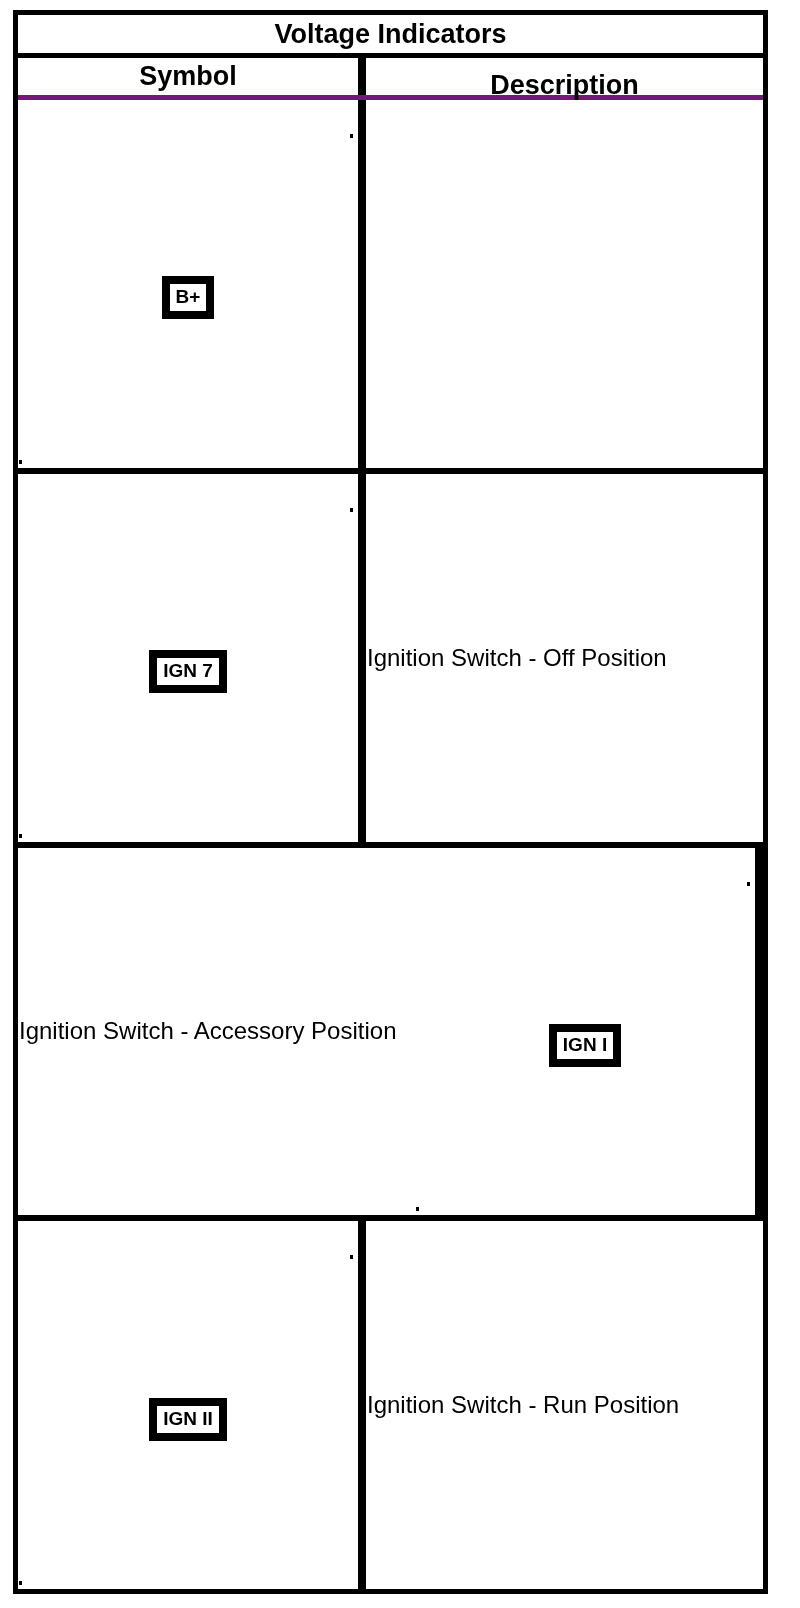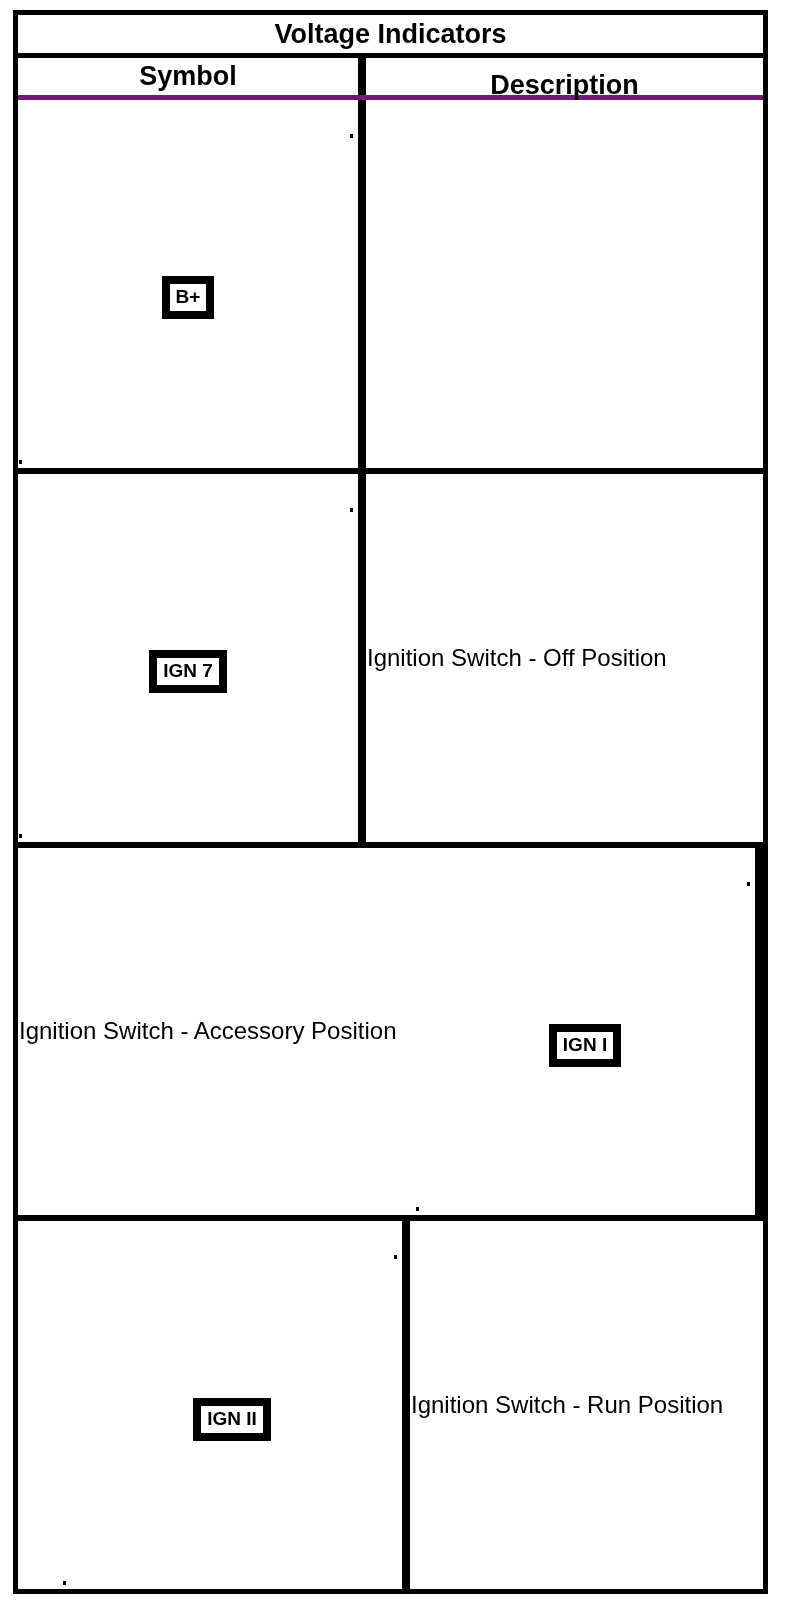--- a/index.html
+++ b/index.html
@@ -67,21 +67,20 @@
   }
   .data-row {
     flex: 1 1 auto;
     display: flex;
     border-bottom: 6px solid #000000;
     box-sizing: border-box;
     position: relative;
   }
   .data-row:last-child {
     border-bottom: none;
-    padding-left: 44px;
   }
   .sym-cell {
     position: relative;
   }
   .sym-box {
     display: inline-block;
     border: 8px solid #000000;
     background: #ffffff;
     font-weight: bold;
     font-size: 19px;

